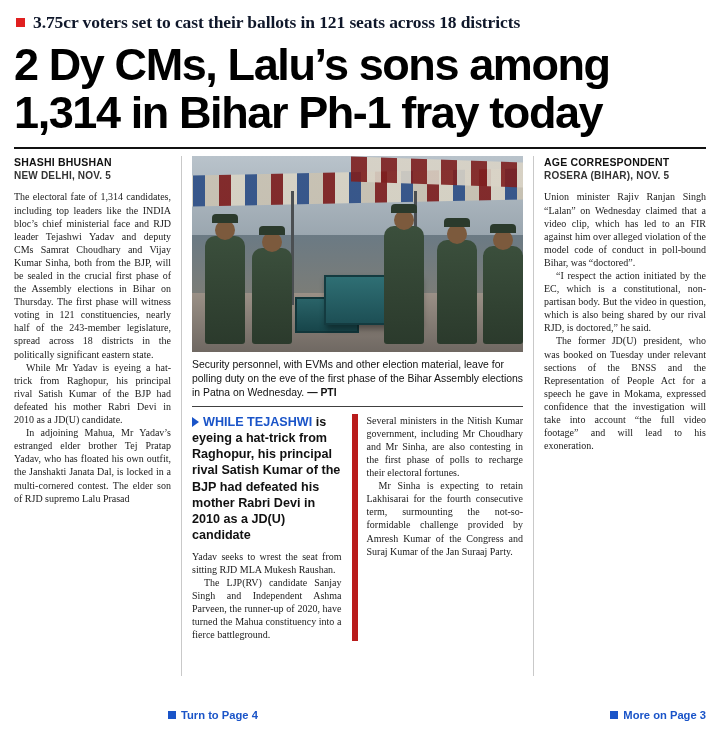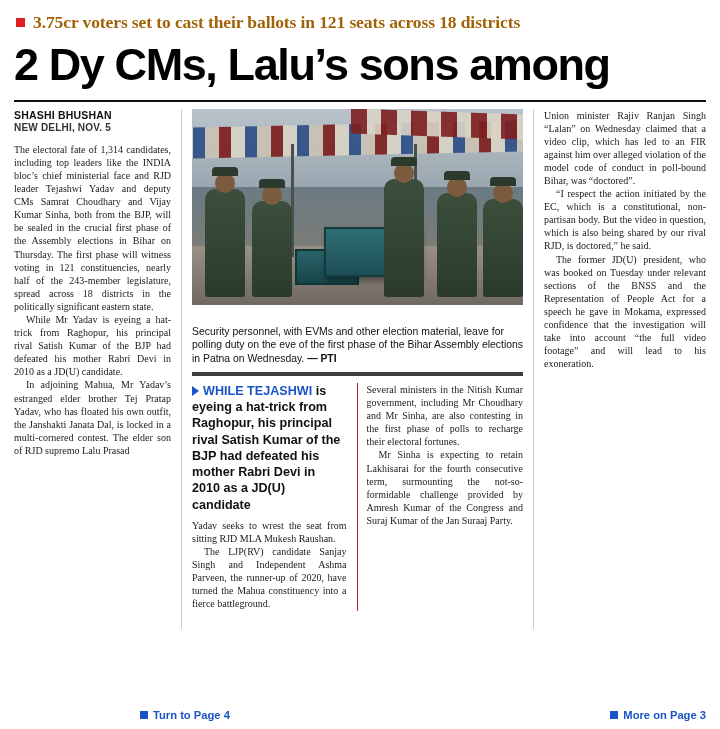--- a/index.html
+++ b/index.html
@@ -27,21 +27,21 @@
     margin: 0 0 6px 2px;
   }
   .kicker-line {
     display: flex;
     align-items: baseline;
     gap: 8px;
     font-family: "Liberation Serif", serif;
     font-weight: bold;
     font-size: 17.5px;
     line-height: 1.42;
-    color: #a16207;
+    color: #0f172a;
     letter-spacing: -0.1px;
   }
   .kicker-bullet {
     display: inline-block;
     width: 9px;
     height: 9px;
     background: #e02020;
     flex: none;
     position: relative;
     top: -1px;
@@ -218,40 +218,40 @@
     background: #4b4f52;
   }
   .photo .p1 { left: 30%; }
   .photo .p2 { left: 67%; }
 
   .caption {
     font-family: "Liberation Sans", sans-serif;
     font-size: 10.4px;
     line-height: 1.33;
     color: #111;
-    margin-top: 20px;
+    margin-top: 6px;
     padding-bottom: 6px;
-    border-bottom: 4px solid #404040;
+    border-bottom: 1px solid #404040;
   }
   .caption .credit {
     font-weight: bold;
   }
 
   
   .mid-cols {
     display: flex;
     margin-top: 7px;
   }
   .mid-col {
     box-sizing: border-box;
   }
   .mid-col-a {
     width: 50%;
     padding-right: 10px;
-    border-right: 1px solid #b91c1c;
+    border-right: 6px solid #b91c1c;
   }
   .mid-col-b {
     width: 50%;
     padding-left: 9px;
   }
 
   .pullquote {
     font-family: "Liberation Sans", sans-serif;
     font-weight: bold;
     font-size: 12.6px;
@@ -302,37 +302,38 @@
   .jump {
     display: flex;
     align-items: center;
     gap: 5px;
   }
   .jump .sq {
     display: inline-block;
     width: 8px; height: 8px;
     background: #1a54c8;
   }
-  .jump-left { width: 190px; margin-left: 90px; padding-left: 36px; }
+  .jump-left { width: 190px; margin-left: 118px; padding-left: 36px; }
   .jump-right { margin-left: auto; padding-left: 8px; }
 </style>
 </head>
 <body>
 
 <div class="page">
 
   <div class="kickers">
     <div class="kicker-line">
       <span class="kicker-bullet"></span>
       <span>3.75cr voters set to cast their ballots in 121 seats across 18 districts</span>
     </div>
   </div>
 
   <h1 class="headline">
     <span class="hl-line">2 Dy CMs, Lalu’s sons among</span>
+    <span class="hl-line">1,314 in Bihar Ph-1 fray today</span>
   </h1>
 
   <hr class="rule-thick">
 
   <div class="content">
 
     <div class="col col-1">
       <div class="byline">
         <div>SHASHI BHUSHAN</div>
         <div class="place">NEW DELHI, NOV. 5</div>
@@ -381,20 +382,24 @@
         <div class="mid-col mid-col-b">
           <div class="body-text">
             <p class="first">Several ministers in the Nitish Kumar government, including Mr Choudhary and Mr Sinha, are also contesting in the first phase of polls to recharge their electoral fortunes.</p>
             <p>Mr Sinha is expecting to retain Lakhisarai for the fourth consecutive term, surmounting the not-so-formidable challenge provided by Amresh Kumar of the Congress and Suraj Kumar of the Jan Suraaj Party.</p>
           </div>
         </div>
       </div>
     </div>
 
     <div class="col col-3">
+      <div class="byline">
+        <div>AGE CORRESPONDENT</div>
+        <div class="place">ROSERA (BIHAR), NOV. 5</div>
+      </div>
       <div class="body-text">
         <p class="first">Union minister Rajiv Ranjan Singh “Lalan” on Wednesday claimed that a video clip, which has led to an FIR against him over alleged violation of the model code of conduct in poll-bound Bihar, was “doctored”.</p>
         <p>“I respect the action initiated by the EC, which is a constitutional, non-partisan body. But the video in question, which is also being shared by our rival RJD, is doctored,” he said.</p>
         <p>The former JD(U) president, who was booked on Tuesday under relevant sections of the BNSS and the Representation of People Act for a speech he gave in Mokama, expressed confidence that the investigation will take into account “the full video footage” and will lead to his exoneration.</p>
       </div>
     </div>
   </div>
 
   <div class="jumps">
     <div class="jump jump-left">

